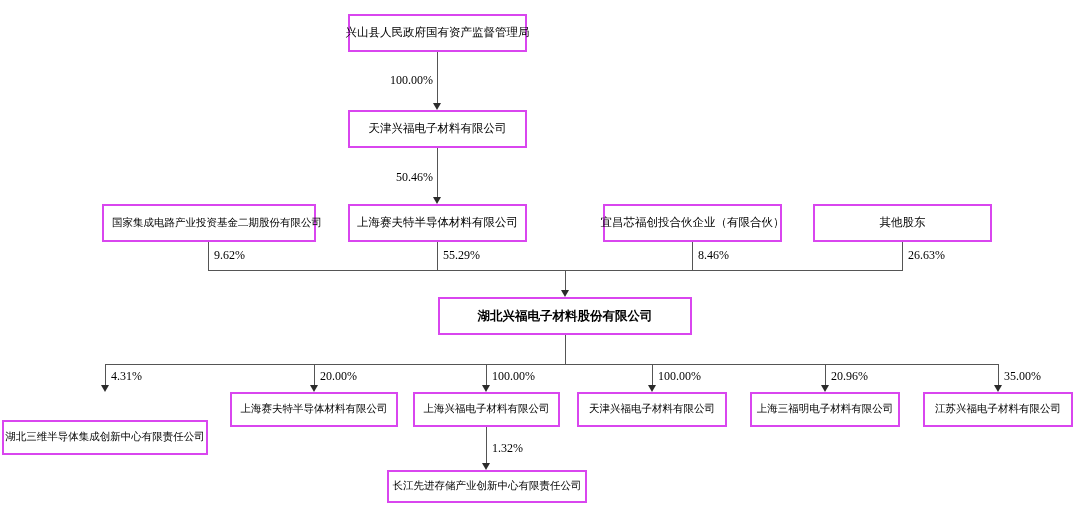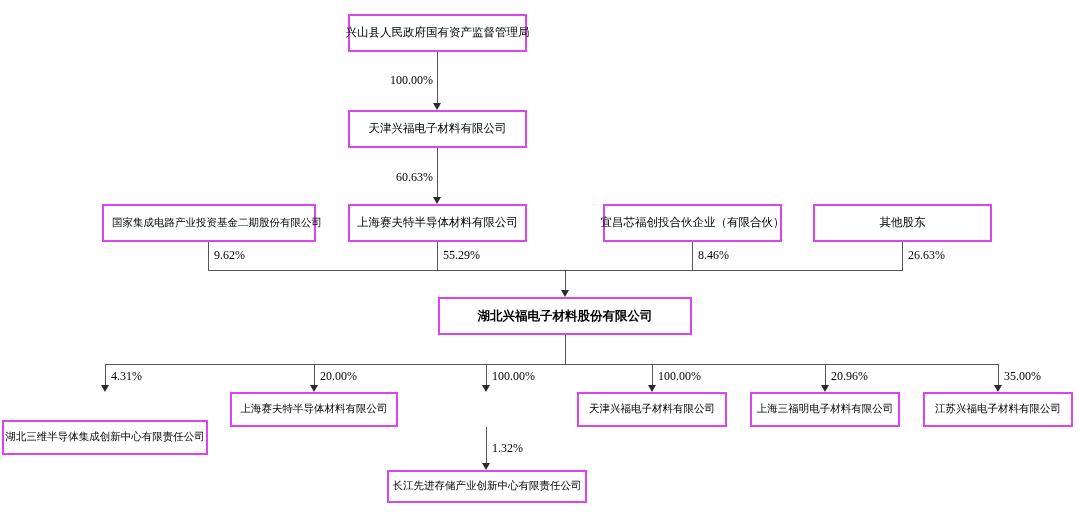--- a/index.html
+++ b/index.html
@@ -33,21 +33,21 @@
   <div class="node" style="left:348px;top:14px;width:179px;height:38px;">兴山县人民政府国有资产监督管理局</div>
 
   <div class="vline" style="left:437px;top:52px;height:51px;"></div>
   <div class="arrow" style="left:433px;top:103px;"></div>
   <span class="pct ralign" style="left:433px;top:73px;">100.00%</span>
 
   <div class="node" style="left:348px;top:110px;width:179px;height:38px;">天津兴福电子材料有限公司</div>
 
   <div class="vline" style="left:437px;top:148px;height:49px;"></div>
   <div class="arrow" style="left:433px;top:197px;"></div>
-  <span class="pct ralign" style="left:433px;top:170px;">60.63%</span>
+  <span class="pct ralign" style="left:433px;top:170px;">50.46%</span>
 
   <div class="node sm" style="left:102px;top:204px;width:214px;height:38px;padding-left:16px;">国家集成电路产业投资基金二期股份有限公司</div>
   <div class="node" style="left:348px;top:204px;width:179px;height:38px;">上海赛夫特半导体材料有限公司</div>
   <div class="node" style="left:603px;top:204px;width:179px;height:38px;">宜昌芯福创投合伙企业（有限合伙）</div>
   <div class="node" style="left:813px;top:204px;width:179px;height:38px;">其他股东</div>
 
   <div class="vline" style="left:208px;top:242px;height:28px;"></div>
   <div class="vline" style="left:437px;top:242px;height:28px;"></div>
   <div class="vline" style="left:692px;top:242px;height:28px;"></div>
   <div class="vline" style="left:902px;top:242px;height:28px;"></div>
@@ -82,20 +82,21 @@
 
   <span class="pct" style="left:111px;top:369px;">4.31%</span>
   <span class="pct" style="left:320px;top:369px;">20.00%</span>
   <span class="pct" style="left:492px;top:369px;">100.00%</span>
   <span class="pct" style="left:658px;top:369px;">100.00%</span>
   <span class="pct" style="left:831px;top:369px;">20.96%</span>
   <span class="pct" style="left:1004px;top:369px;">35.00%</span>
 
   <div class="node sm" style="left:2px;top:392px;width:206px;height:35px;margin-top:28px;">湖北三维半导体集成创新中心有限责任公司</div>
   <div class="node sm" style="left:230px;top:392px;width:168px;height:35px;text-align:right;">上海赛夫特半导体材料有限公司</div>
+  <div class="node sm" style="left:413px;top:392px;width:147px;height:35px;">上海兴福电子材料有限公司</div>
   <div class="node sm" style="left:577px;top:392px;width:150px;height:35px;">天津兴福电子材料有限公司</div>
   <div class="node sm" style="left:750px;top:392px;width:150px;height:35px;">上海三福明电子材料有限公司</div>
   <div class="node sm" style="left:923px;top:392px;width:150px;height:35px;">江苏兴福电子材料有限公司</div>
 
   <div class="vline" style="left:486px;top:427px;height:36px;"></div>
   <div class="arrow" style="left:482px;top:463px;"></div>
   <span class="pct" style="left:492px;top:441px;">1.32%</span>
 
   <div class="node sm" style="left:387px;top:470px;width:200px;height:33px;">长江先进存储产业创新中心有限责任公司</div>
 

